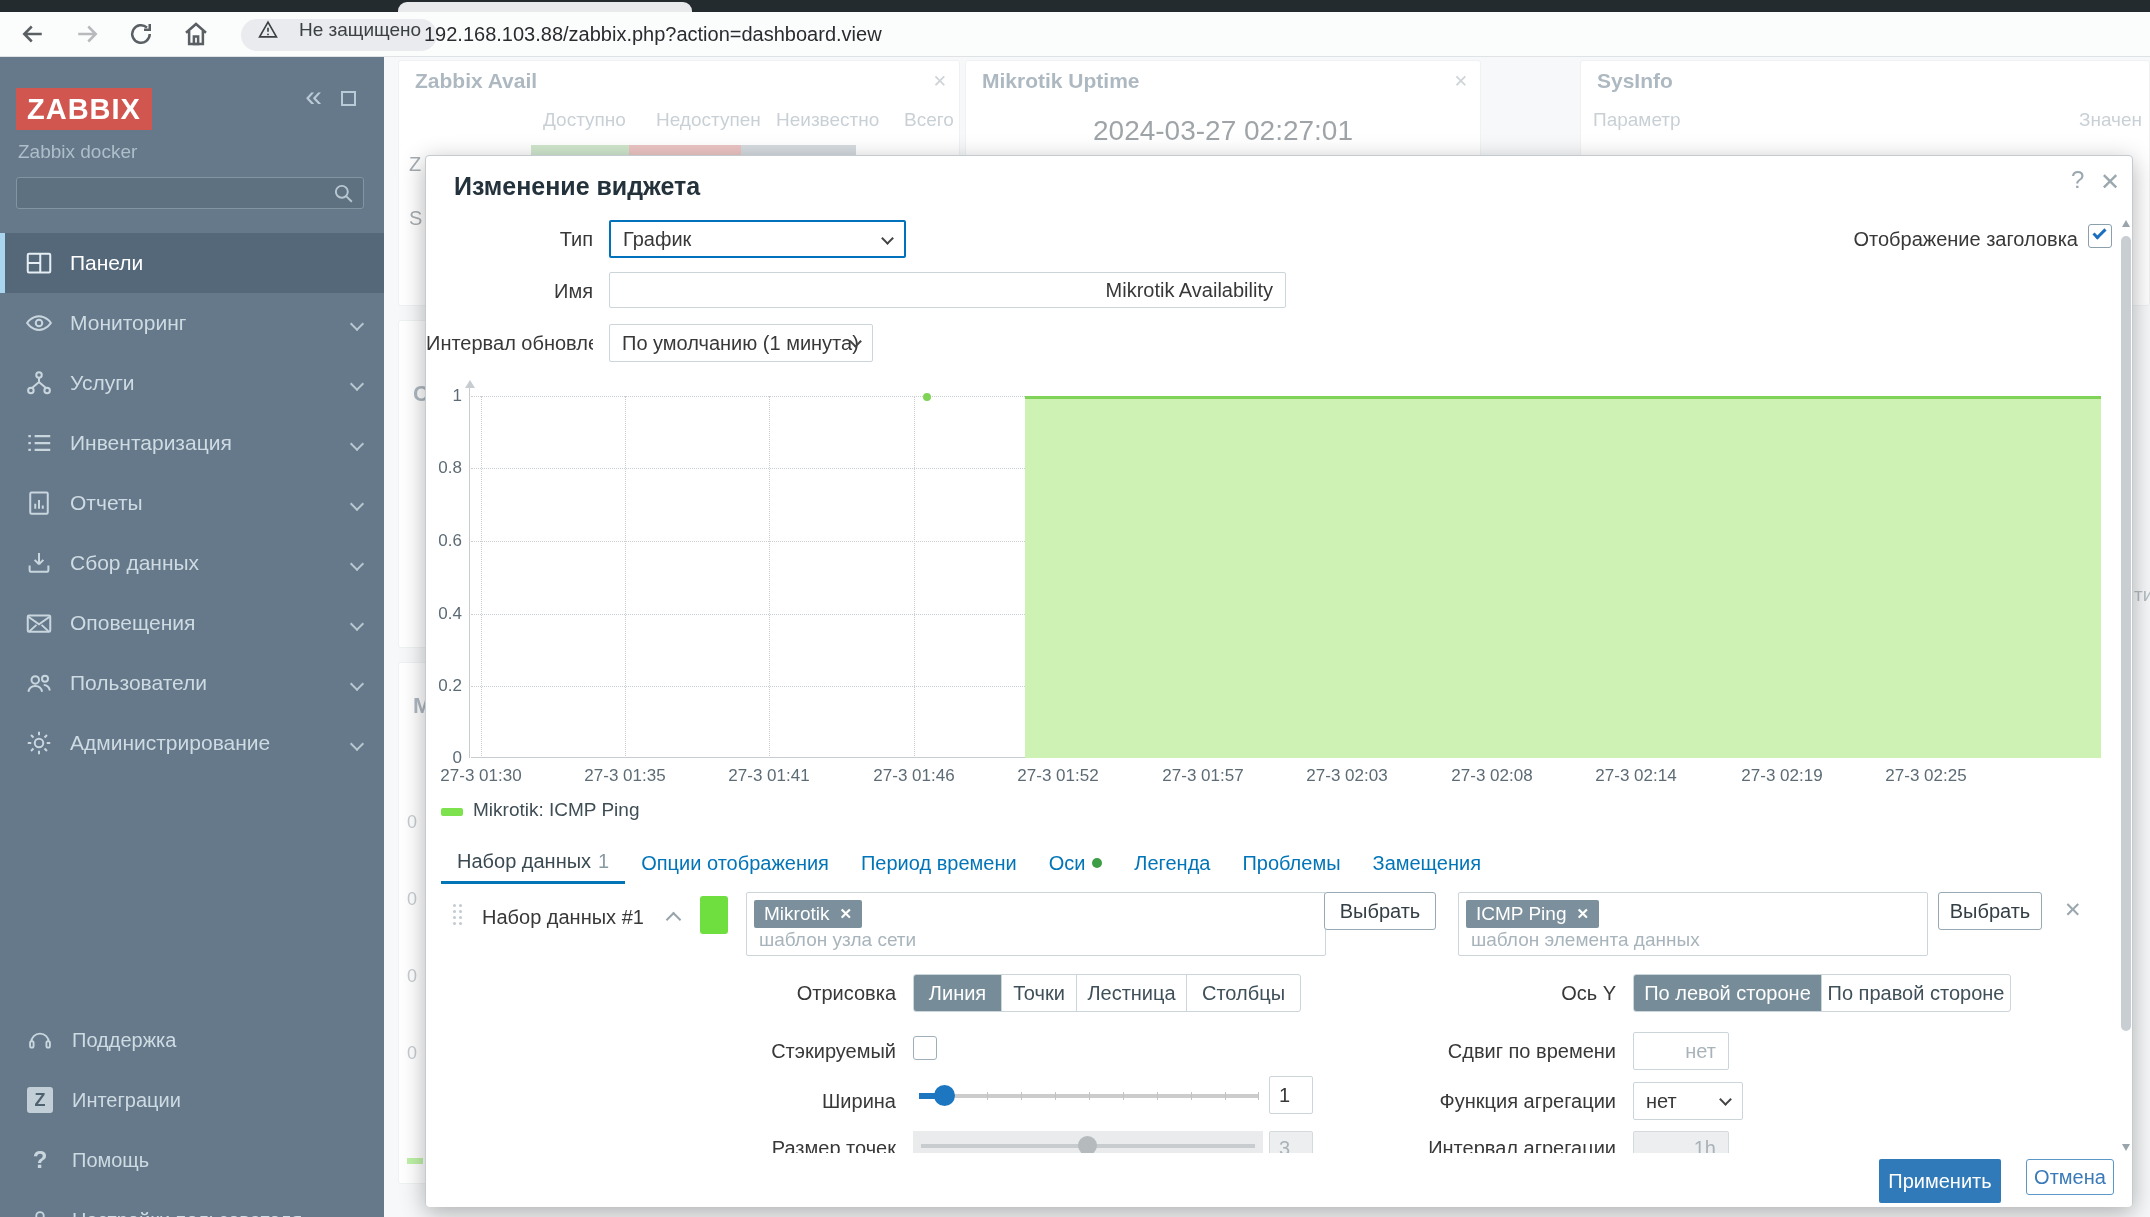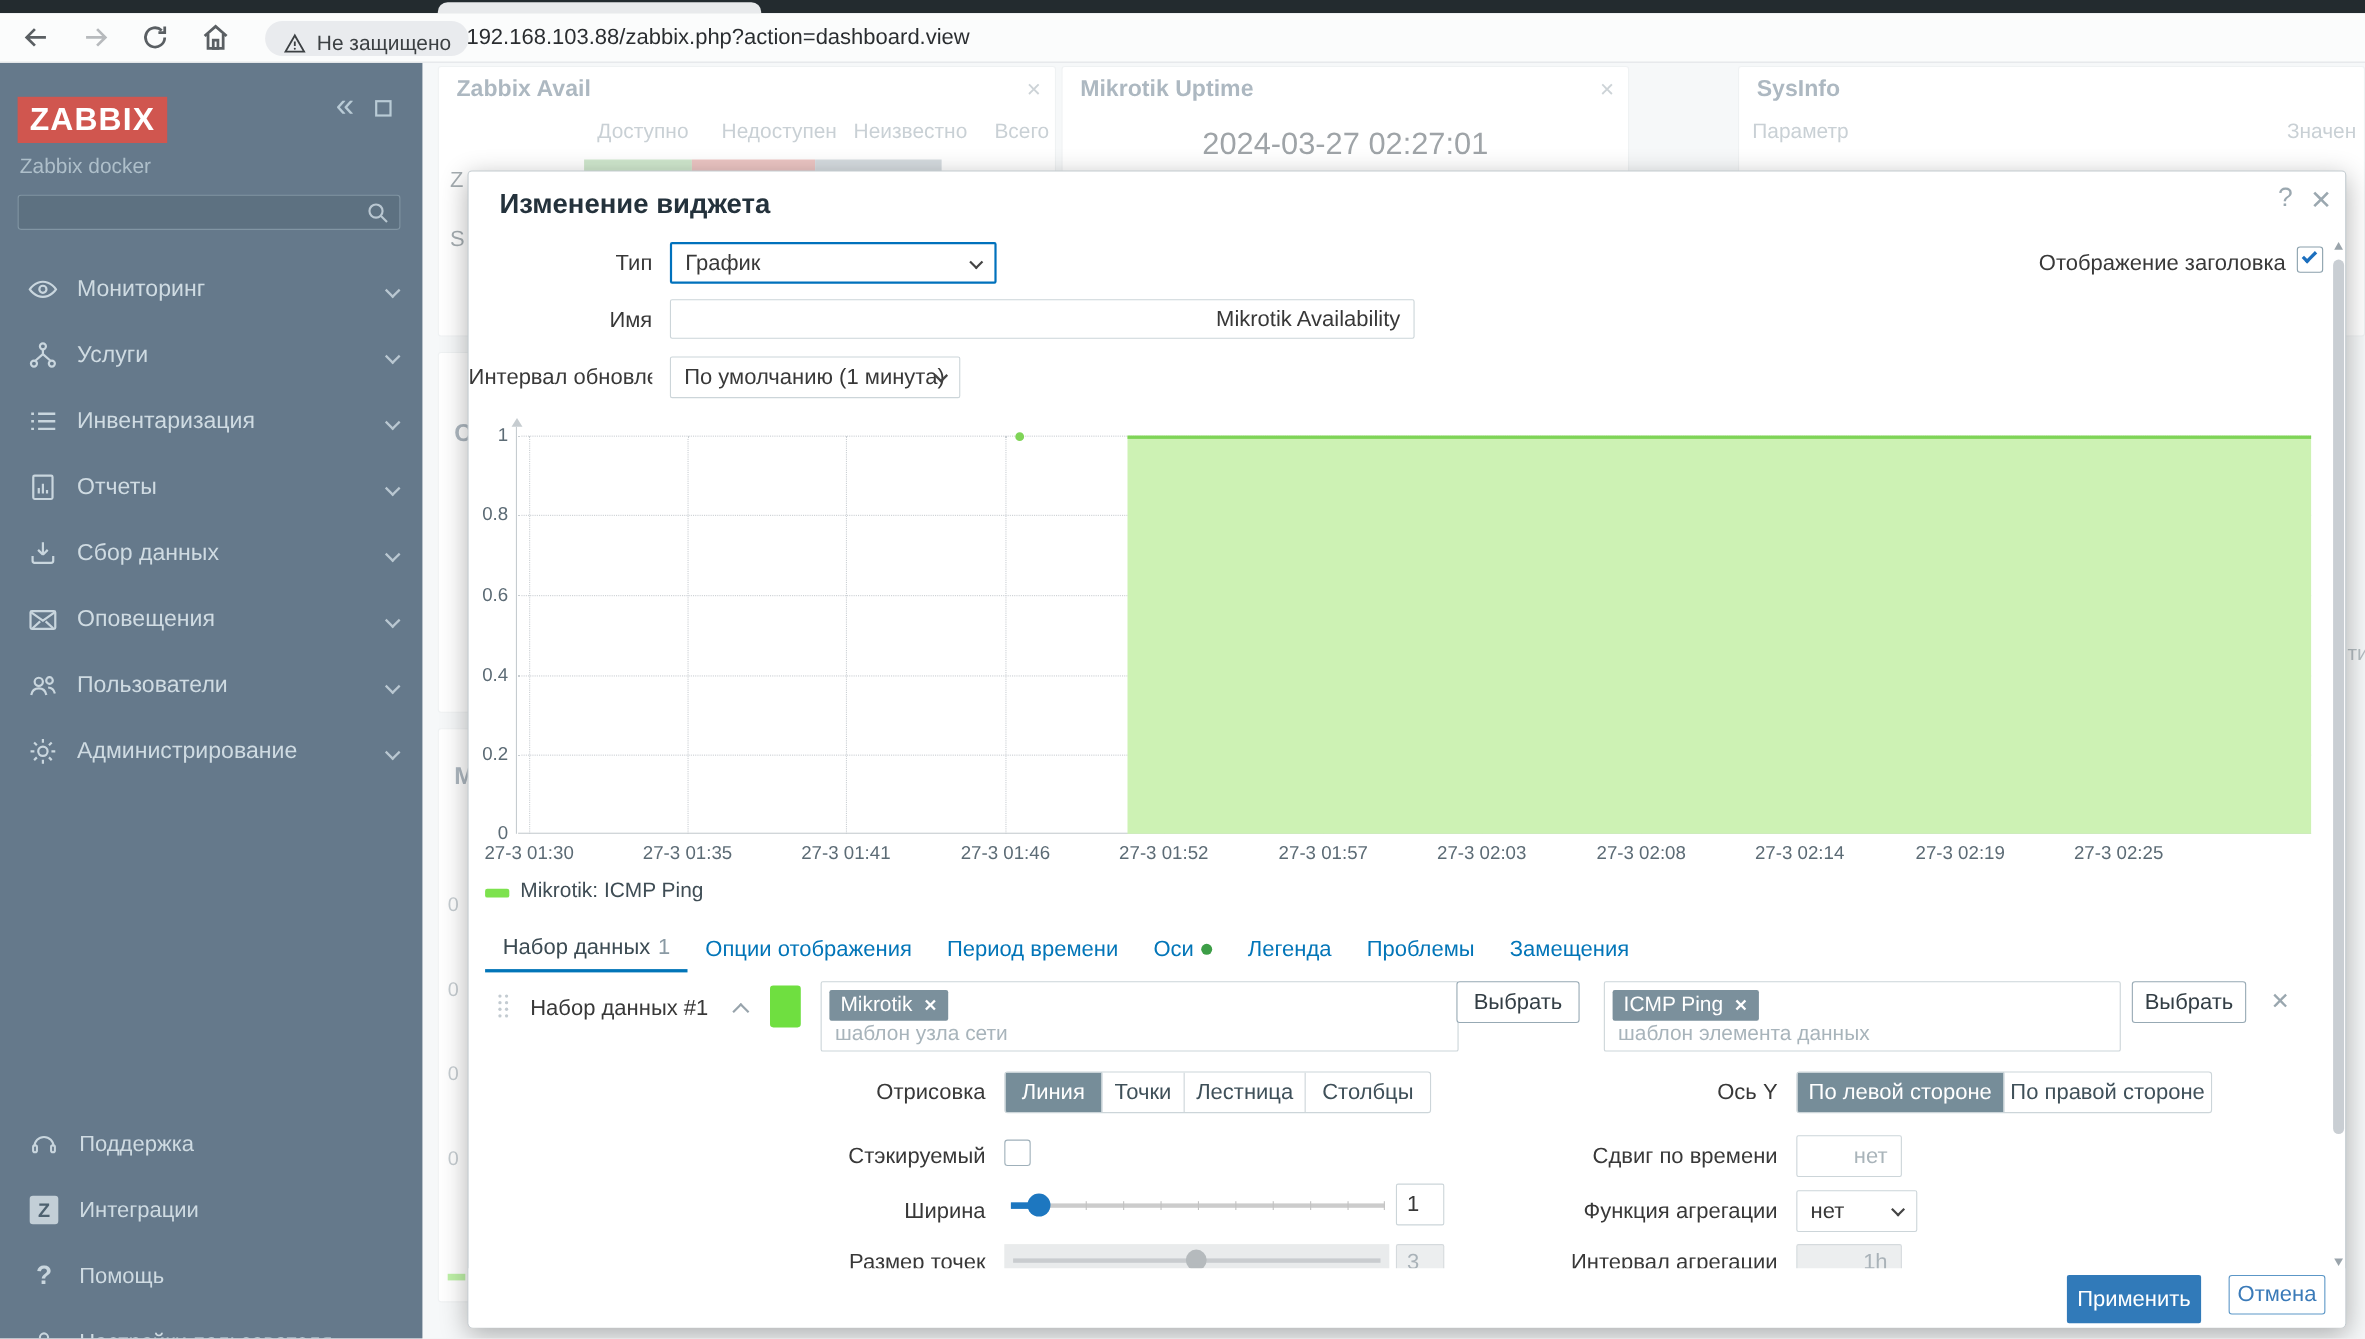--- a/index.html
+++ b/index.html
@@ -6,21 +6,21 @@
   *{box-sizing:border-box;}
   .screen{position:relative;width:2150px;height:1217px;overflow:hidden;
           font-family:"Liberation Sans",sans-serif;color:#383838;background:#ecf0f2;}
 
   
   .tabstrip{position:absolute;left:0;top:0;width:2150px;height:12px;background:#232b2f;z-index:30;}
   .tabstrip .tab{position:absolute;left:398px;top:2px;width:294px;height:10px;background:#e8eaec;border-radius:9px 9px 0 0;}
   .toolbar{position:absolute;left:0;top:12px;width:2150px;height:45px;background:#fbfcfc;border-bottom:1px solid #e0e3e6;z-index:30;}
   .nav-ic{position:absolute;top:7px;width:30px;height:30px;}
   .chip{position:absolute;left:241px;top:7px;height:32px;background:#e9ebee;border-radius:16px;
-        display:flex;align-items:flex-end;padding:0 16px;gap:9px;color:#3c4043;font-size:19px;}
+        display:flex;align-items:flex-start;padding:0 16px;gap:20px;color:#3c4043;font-size:19px;}
   .url{position:absolute;left:424px;top:11px;font-size:20px;color:#2a2d30;}
 
   
   .sidebar{position:absolute;left:0;top:57px;width:384px;height:1160px;background:#65798b;z-index:25;overflow:hidden;}
   .sb-collapse{position:absolute;right:62px;top:28px;font-size:30px;line-height:22px;color:#b9cbd6;}
   .sb-expand{position:absolute;right:28px;top:34px;width:15px;height:15px;border:2px solid #b9cbd6;}
   .logo{position:absolute;left:16px;top:31px;width:136px;height:42px;background:#d0564f;color:#fff;
         font-size:29px;font-weight:bold;letter-spacing:1px;display:flex;align-items:center;justify-content:center;}
   .sb-sub{position:absolute;left:18px;top:84px;color:#aebfca;font-size:19px;}
   .sb-search{position:absolute;left:16px;top:120px;width:348px;height:32px;background:#5d7181;border:1px solid #8195a3;border-radius:3px;}
@@ -172,20 +172,27 @@
     <div class="sb-expand"></div>
     <div class="logo">ZABBIX</div>
     <div class="sb-sub">Zabbix docker</div>
     <div class="sb-search">
       <svg width="26" height="26" viewBox="0 0 24 24">
           <circle cx="10" cy="10" r="5.5" stroke="#b9c7d1" stroke-width="1.8" fill="none"></circle>
           <path d="M14.2 14.2l5 5" stroke="#b9c7d1" stroke-width="1.8"></path>
         </svg>
     </div>
     <div class="sb-menu">
+      <div class="sb-item active">
+        <svg class="ic" viewBox="0 0 24 24">
+            <rect x="3" y="4.5" width="18" height="15" rx="1" stroke="#e6eef3" stroke-width="1.6" fill="none"></rect>
+            <path d="M13 4.5v15M3 12h10" stroke="#e6eef3" stroke-width="1.6" fill="none"></path>
+          </svg>
+        <span>Панели</span>
+      </div>
       <div class="sb-item">
         <svg class="ic" viewBox="0 0 24 24">
             <path d="M2.5 12s3.5-5.5 9.5-5.5S21.5 12 21.5 12s-3.5 5.5-9.5 5.5S2.5 12 2.5 12z" stroke="#c9d6de" stroke-width="1.6" fill="none"></path>
             <circle cx="12" cy="12" r="2.6" stroke="#c9d6de" stroke-width="1.6" fill="none"></circle>
           </svg>
         <span>Мониторинг</span>
         <span class="sb-chev"></span>
       </div>
       <div class="sb-item">
         <svg class="ic" viewBox="0 0 24 24">

